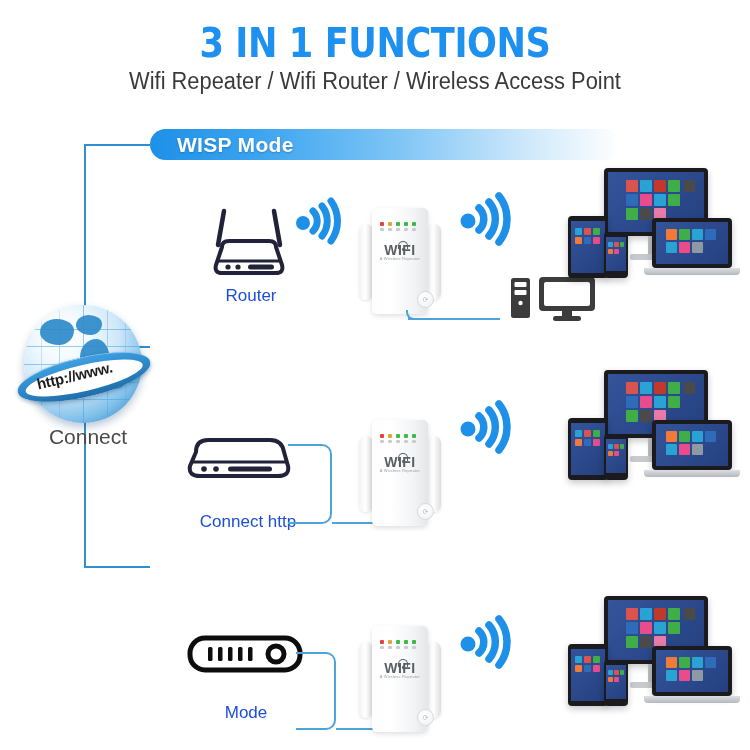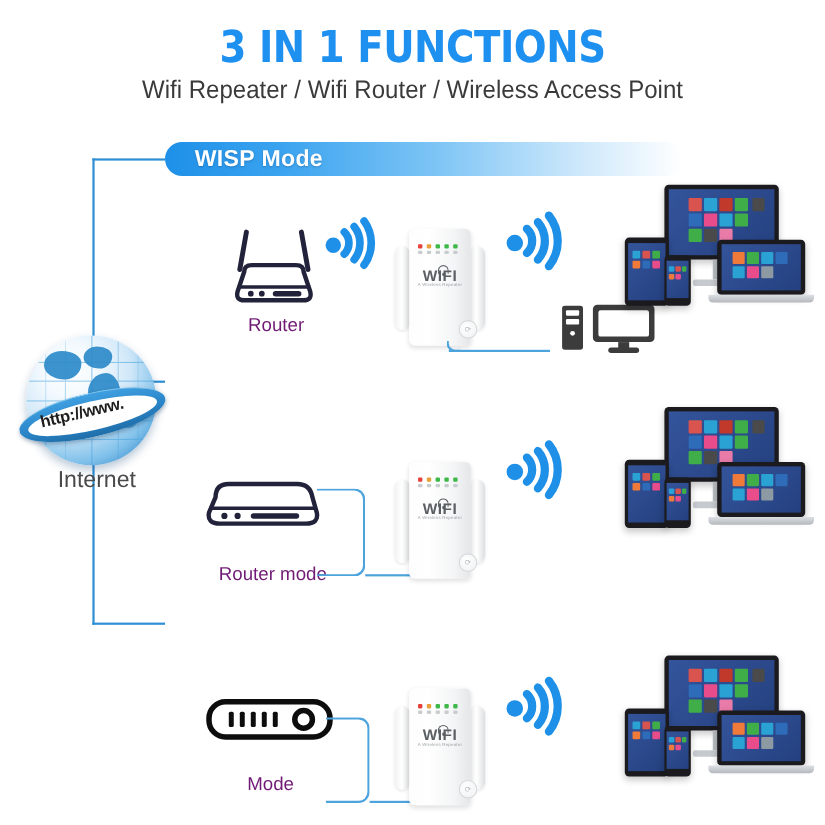--- a/index.html
+++ b/index.html
@@ -101,21 +101,21 @@
     position: absolute; left: 0; top: 120px; width: 148px;
     text-align: center;
     font-size: 21px; color: #4a4a4a;
     font-family: "Liberation Sans", sans-serif;
   }
 
   
   .dev-icon { position: absolute; }
   .dev-caption {
     position: absolute; text-align: center;
-    font-size: 17px; color: #701a75; white-space: nowrap;
+    font-size: 17px; color: #1d4ed8; white-space: nowrap;
   }
 
   
   .repeater { position: absolute; }
   .rp-body {
     position: absolute; left: 14px; top: 0; width: 56px; height: 106px;
     background: linear-gradient(to right, #fdfdfd 0%, #ffffff 30%, #f4f5f6 72%, #e4e6e8 100%);
     border-radius: 5px;
     box-shadow: 0 2px 5px rgba(0,0,0,.13);
   }
@@ -210,21 +210,21 @@
       <div class="land" style="left:16px; top:14px; width:34px; height:26px;"></div>
       <div class="land" style="left:52px; top:10px; width:26px; height:20px;"></div>
       <div class="land" style="left:56px; top:34px; width:30px; height:40px; border-radius:55% 45% 40% 60% / 45% 55% 45% 55%;"></div>
       <div class="land" style="left:22px; top:62px; width:26px; height:34px; opacity:.75;"></div>
       <div class="land" style="left:80px; top:66px; width:22px; height:18px; opacity:.7;"></div>
     </div>
     <div class="ring">
       <div class="ring-inner"></div>
     </div>
     <div class="ring-text">http://www.</div>
-    <div class="internet-label">Internet</div>
+    <div class="internet-label">Connect</div>
   </div>
 
   <div class="banner" style="left:150px; top:129px; width:470px;">
     <span class="banner-label">WISP Mode</span>
   </div>
 
   <div class="dev-icon" style="left:196px; top:203px; width:110px; height:80px;">
     <svg width="110" height="80" viewBox="0 0 110 80">
       <line x1="28" y1="8" x2="22" y2="42" stroke="#22233a" stroke-width="4.5" stroke-linecap="round"></line>
       <line x1="78" y1="8" x2="84" y2="42" stroke="#22233a" stroke-width="4.5" stroke-linecap="round"></line>
@@ -351,21 +351,21 @@
 
   <div class="dev-icon" style="left:178px; top:424px; width:120px; height:60px;">
     <svg width="120" height="60" viewBox="0 0 120 60">
       <path d="M18 28 Q18 16 30 16 L92 16 Q104 16 106 28 L110 42 Q112 52 100 52 L22 52 Q10 52 12 42 Z" fill="#ffffff" stroke="#22233a" stroke-width="4" stroke-linejoin="round"></path>
       <line x1="13" y1="38" x2="110" y2="38" stroke="#22233a" stroke-width="3.2"></line>
       <circle cx="26" cy="45" r="2.8" fill="#22233a"></circle>
       <circle cx="38" cy="45" r="2.8" fill="#22233a"></circle>
       <rect x="50" y="42.5" width="44" height="5" rx="2.5" fill="#22233a"></rect>
     </svg>
   </div>
-  <div class="dev-caption" style="left:178px; top:512px; width:140px;">Router mode</div>
+  <div class="dev-caption" style="left:178px; top:512px; width:140px;">Connect http</div>
 
   <div class="cable" style="left:288px; top:444px; width:44px; height:80px; border-width:2px 2px 2px 0; border-top-color:#4da3dc; border-right-color:#4da3dc; border-bottom-color:#4da3dc; border-radius:0 10px 10px 0; border-left:none;"></div>
   <div class="cable" style="left:332px; top:522px; width:42px; height:0; border-width:0 0 2px 0;"></div>
 
   <div class="repeater" style="left:358px; top:420px; width:84px; height:110px;">
     <div class="rp-ant l"></div>
     <div class="rp-ant r"></div>
     <div class="rp-body"></div>
     <div class="rp-leds">
       <i class="led" style="background:#e8403a"></i>

